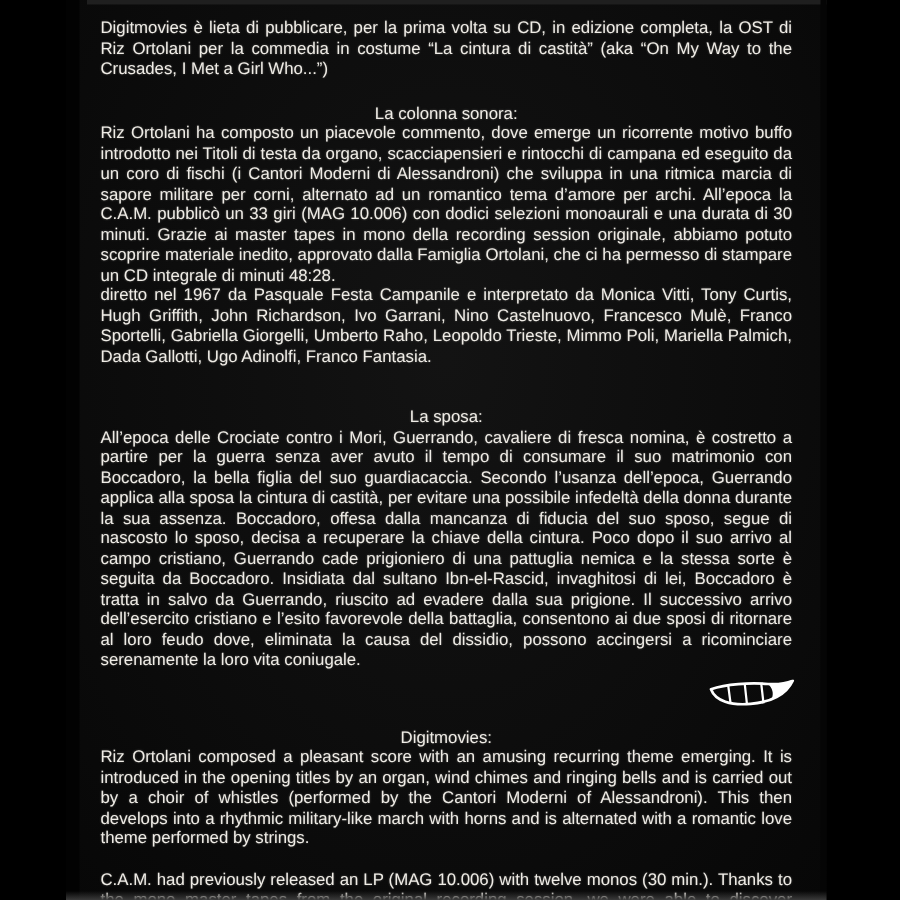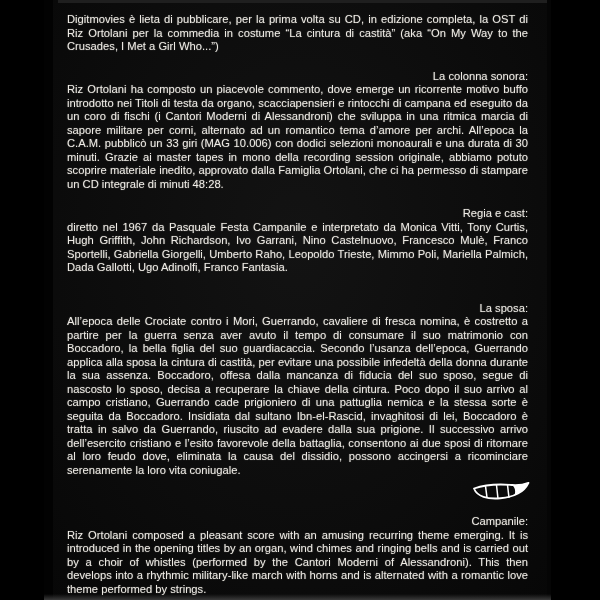--- a/index.html
+++ b/index.html
@@ -28,21 +28,21 @@
     top: 13px;
     font-size: 11.2px;
     line-height: 13.5px;
     text-shadow: 0 0 1.5px rgba(240, 237, 230, 0.35);
   }
   .content p {
     margin: 0;
     text-align: justify;
   }
   p.heading {
-    text-align: right;
+    text-align: center;
   }
   .mt-md { margin-top: 16px !important; }
   .mt-lg { margin-top: 27px !important; }
   .mt-en { margin-top: 18px !important; }
   .mt-sound { margin-top: 12px !important; }
   .mt-cam { margin-top: 14px !important; }
   .smile-row {
     margin-top: 5px;
     margin-left: 405px;
     width: 58px;
@@ -86,36 +86,35 @@
   <div class="scan-edge-left"></div>
   <div class="scan-edge-right"></div>
 
   <div class="content">
 
     <p>Digitmovies è lieta di pubblicare, per la prima volta su CD, in edizione completa, la OST di Riz Ortolani per la commedia in costume “La cintura di castità” (aka “On My Way to the Crusades, I Met a Girl Who...”)</p>
 
     <p class="heading mt-md">La colonna sonora:</p>
     <p>Riz Ortolani ha composto un piacevole commento, dove emerge un ricorrente motivo buffo introdotto nei Titoli di testa da organo, scacciapensieri e rintocchi di campana ed eseguito da un coro di fischi (i Cantori Moderni di Alessandroni) che sviluppa in una ritmica marcia di sapore militare per corni, alternato ad un romantico tema d’amore per archi. All’epoca la C.A.M. pubblicò un 33 giri (MAG 10.006) con dodici selezioni monoaurali e una durata di 30 minuti. Grazie ai master tapes in mono della recording session originale, abbiamo potuto scoprire materiale inedito, approvato dalla Famiglia Ortolani, che ci ha permesso di stampare un CD integrale di minuti 48:28.</p>
 
-    <p class="heading mt-md">Regia e cast:</p>
     <p>diretto nel 1967 da Pasquale Festa Campanile e interpretato da Monica Vitti, Tony Curtis, Hugh Griffith, John Richardson, Ivo Garrani, Nino Castelnuovo, Francesco Mulè, Franco Sportelli, Gabriella Giorgelli, Umberto Raho, Leopoldo Trieste, Mimmo Poli, Mariella Palmich, Dada Gallotti, Ugo Adinolfi, Franco Fantasia.</p>
 
     <p class="heading mt-lg">La sposa:</p>
     <p>All’epoca delle Crociate contro i Mori, Guerrando, cavaliere di fresca nomina, è costretto a partire per la guerra senza aver avuto il tempo di consumare il suo matrimonio con Boccadoro, la bella figlia del suo guardiacaccia. Secondo l’usanza dell’epoca, Guerrando applica alla sposa la cintura di castità, per evitare una possibile infedeltà della donna durante la sua assenza. Boccadoro, offesa dalla mancanza di fiducia del suo sposo, segue di nascosto lo sposo, decisa a recuperare la chiave della cintura. Poco dopo il suo arrivo al campo cristiano, Guerrando cade prigioniero di una pattuglia nemica e la stessa sorte è seguita da Boccadoro. Insidiata dal sultano Ibn-el-Rascid, invaghitosi di lei, Boccadoro è tratta in salvo da Guerrando, riuscito ad evadere dalla sua prigione. Il successivo arrivo dell’esercito cristiano e l’esito favorevole della battaglia, consentono ai due sposi di ritornare al loro feudo dove, eliminata la causa del dissidio, possono accingersi a ricominciare serenamente la loro vita coniugale.</p>
 
     <div class="smile-row">
       <svg viewBox="0 0 58 21" xmlns="http://www.w3.org/2000/svg" aria-hidden="true">
         <path d="M2,6.5 C12,3 28,2 40,3 C47,3.5 53,2.2 56.5,0.8 C54.5,5 51,9 46,11.5 C36.5,16.8 20,17.8 11.5,14.8 C6.8,13.2 3.4,10.3 2,6.5 Z" fill="none" stroke="#ffffff" stroke-width="1.8" stroke-linejoin="round"></path>
         <path d="M40,3 C47,3.5 53,2.2 56.5,0.8 C54.5,5 51,9 46,11.5 L42.5,12.8 C44,9.5 43,5.5 40,3 Z" fill="#ffffff"></path>
         <path d="M13.5,4.2 L15,15.6 M24.5,3 L26,16.8 M35.5,2.8 L37,15.9" fill="none" stroke="#ffffff" stroke-width="1.5"></path>
       </svg>
     </div>
 
 
-    <p class="heading mt-sound">Campanile:</p>
+    <p class="heading mt-sound">Digitmovies:</p>
     <p>Riz Ortolani composed a pleasant score with an amusing recurring theme emerging. It is introduced in the opening titles by an organ, wind chimes and ringing bells and is carried out by a choir of whistles (performed by the Cantori Moderni of Alessandroni). This then develops into a rhythmic military-like march with horns and is alternated with a romantic love theme performed by strings.</p>
 
     <p class="mt-cam">C.A.M. had previously released an LP (MAG 10.006) with twelve monos (30 min.). Thanks to the mono master tapes from the original recording session, we were able to discover unedited material. The Ortolani family gave us</p>
 
   </div>
 
   <div class="scan-edge-bottom"></div>
 </div>
 
 </body></html>

